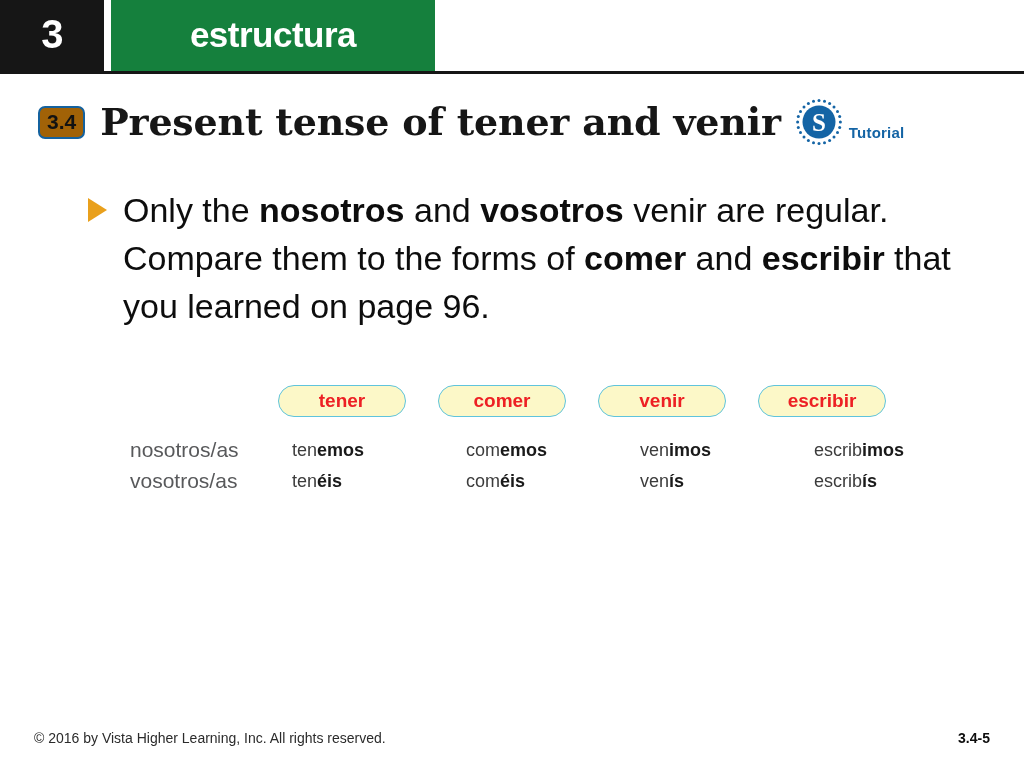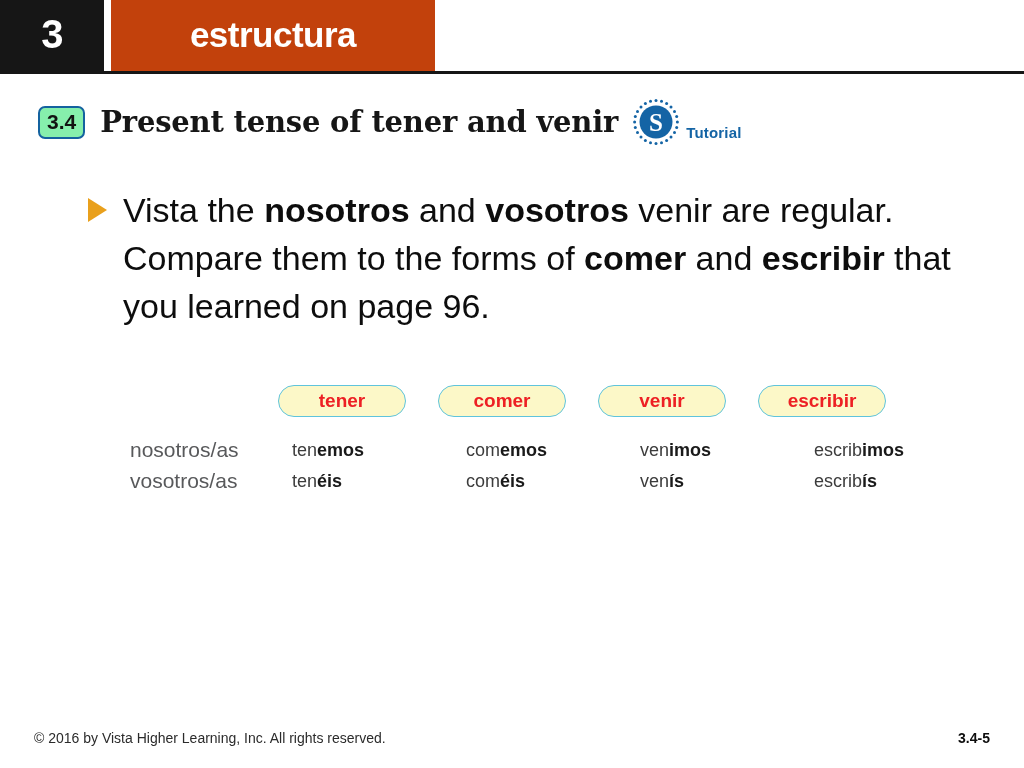--- a/index.html
+++ b/index.html
@@ -43,21 +43,21 @@
     font-size: 40px;
     line-height: 44px;
     letter-spacing: -0.5px;
   }
   .header-section {
     position: absolute;
     left: 111px;
     top: 0;
     width: 324px;
     height: 71px;
-    background: #c2410c;
+    background: #15803d;
   }
   .header-section-label {
     position: absolute;
     left: 0;
     top: 15px;
     width: 324px;
     text-align: center;
     color: #ffffff;
     font-family: "Liberation Sans", sans-serif;
     font-weight: bold;
@@ -86,27 +86,27 @@
   .section-badge {
     box-sizing: border-box;
     border: 2.5px solid #14629F;
     border-radius: 7px;
     padding: 2px 7px 3px 7px;
     font-family: "Liberation Sans", sans-serif;
     font-weight: bold;
     font-size: 21px;
     line-height: 24px;
     color: #121212;
-    background: #86efac;
+    background: #a16207;
   }
   .title-text {
     margin-left: 15px;
     font-family: "DejaVu Serif", serif;
     font-weight: bold;
-    font-size: 29px;
+    font-size: 38px;
     line-height: 34px;
     color: #161616;
     letter-spacing: -0.2px;
     white-space: nowrap;
   }
   .title-text .verb {
     font-weight: bold;
   }
   .tutorial-wrap {
     margin-left: 14px;
@@ -297,21 +297,21 @@
       <circle cx="24" cy="24" r="16.5" fill="#1464A5"></circle>
       <text x="24" y="32.5" text-anchor="middle" font-family="Liberation Serif, serif" font-size="25" font-weight="bold" fill="#ffffff">S</text>
     </svg>
     <span class="tutorial-label">Tutorial</span>
   </div>
 </div>
 
 <div class="bullet-block">
   <div class="bullet-arrow"></div>
   <div class="bullet-text">
-    <span>Vista the </span><b>nosotros</b><span> and </span><b>vosotros</b><span> venir are</span>
+    <span>Only the </span><b>nosotros</b><span> and </span><b>vosotros</b><span> venir are</span>
     <span>regular. Compare them to the forms of </span><b>comer</b>
     <span>and </span><b>escribir</b><span> that you learned on page 96.</span>
   </div>
 </div>
 
 <div class="conj-table">
 
   <div class="conj-head">
     <div class="conj-cell-pronoun"></div>
     <div class="conj-col">

